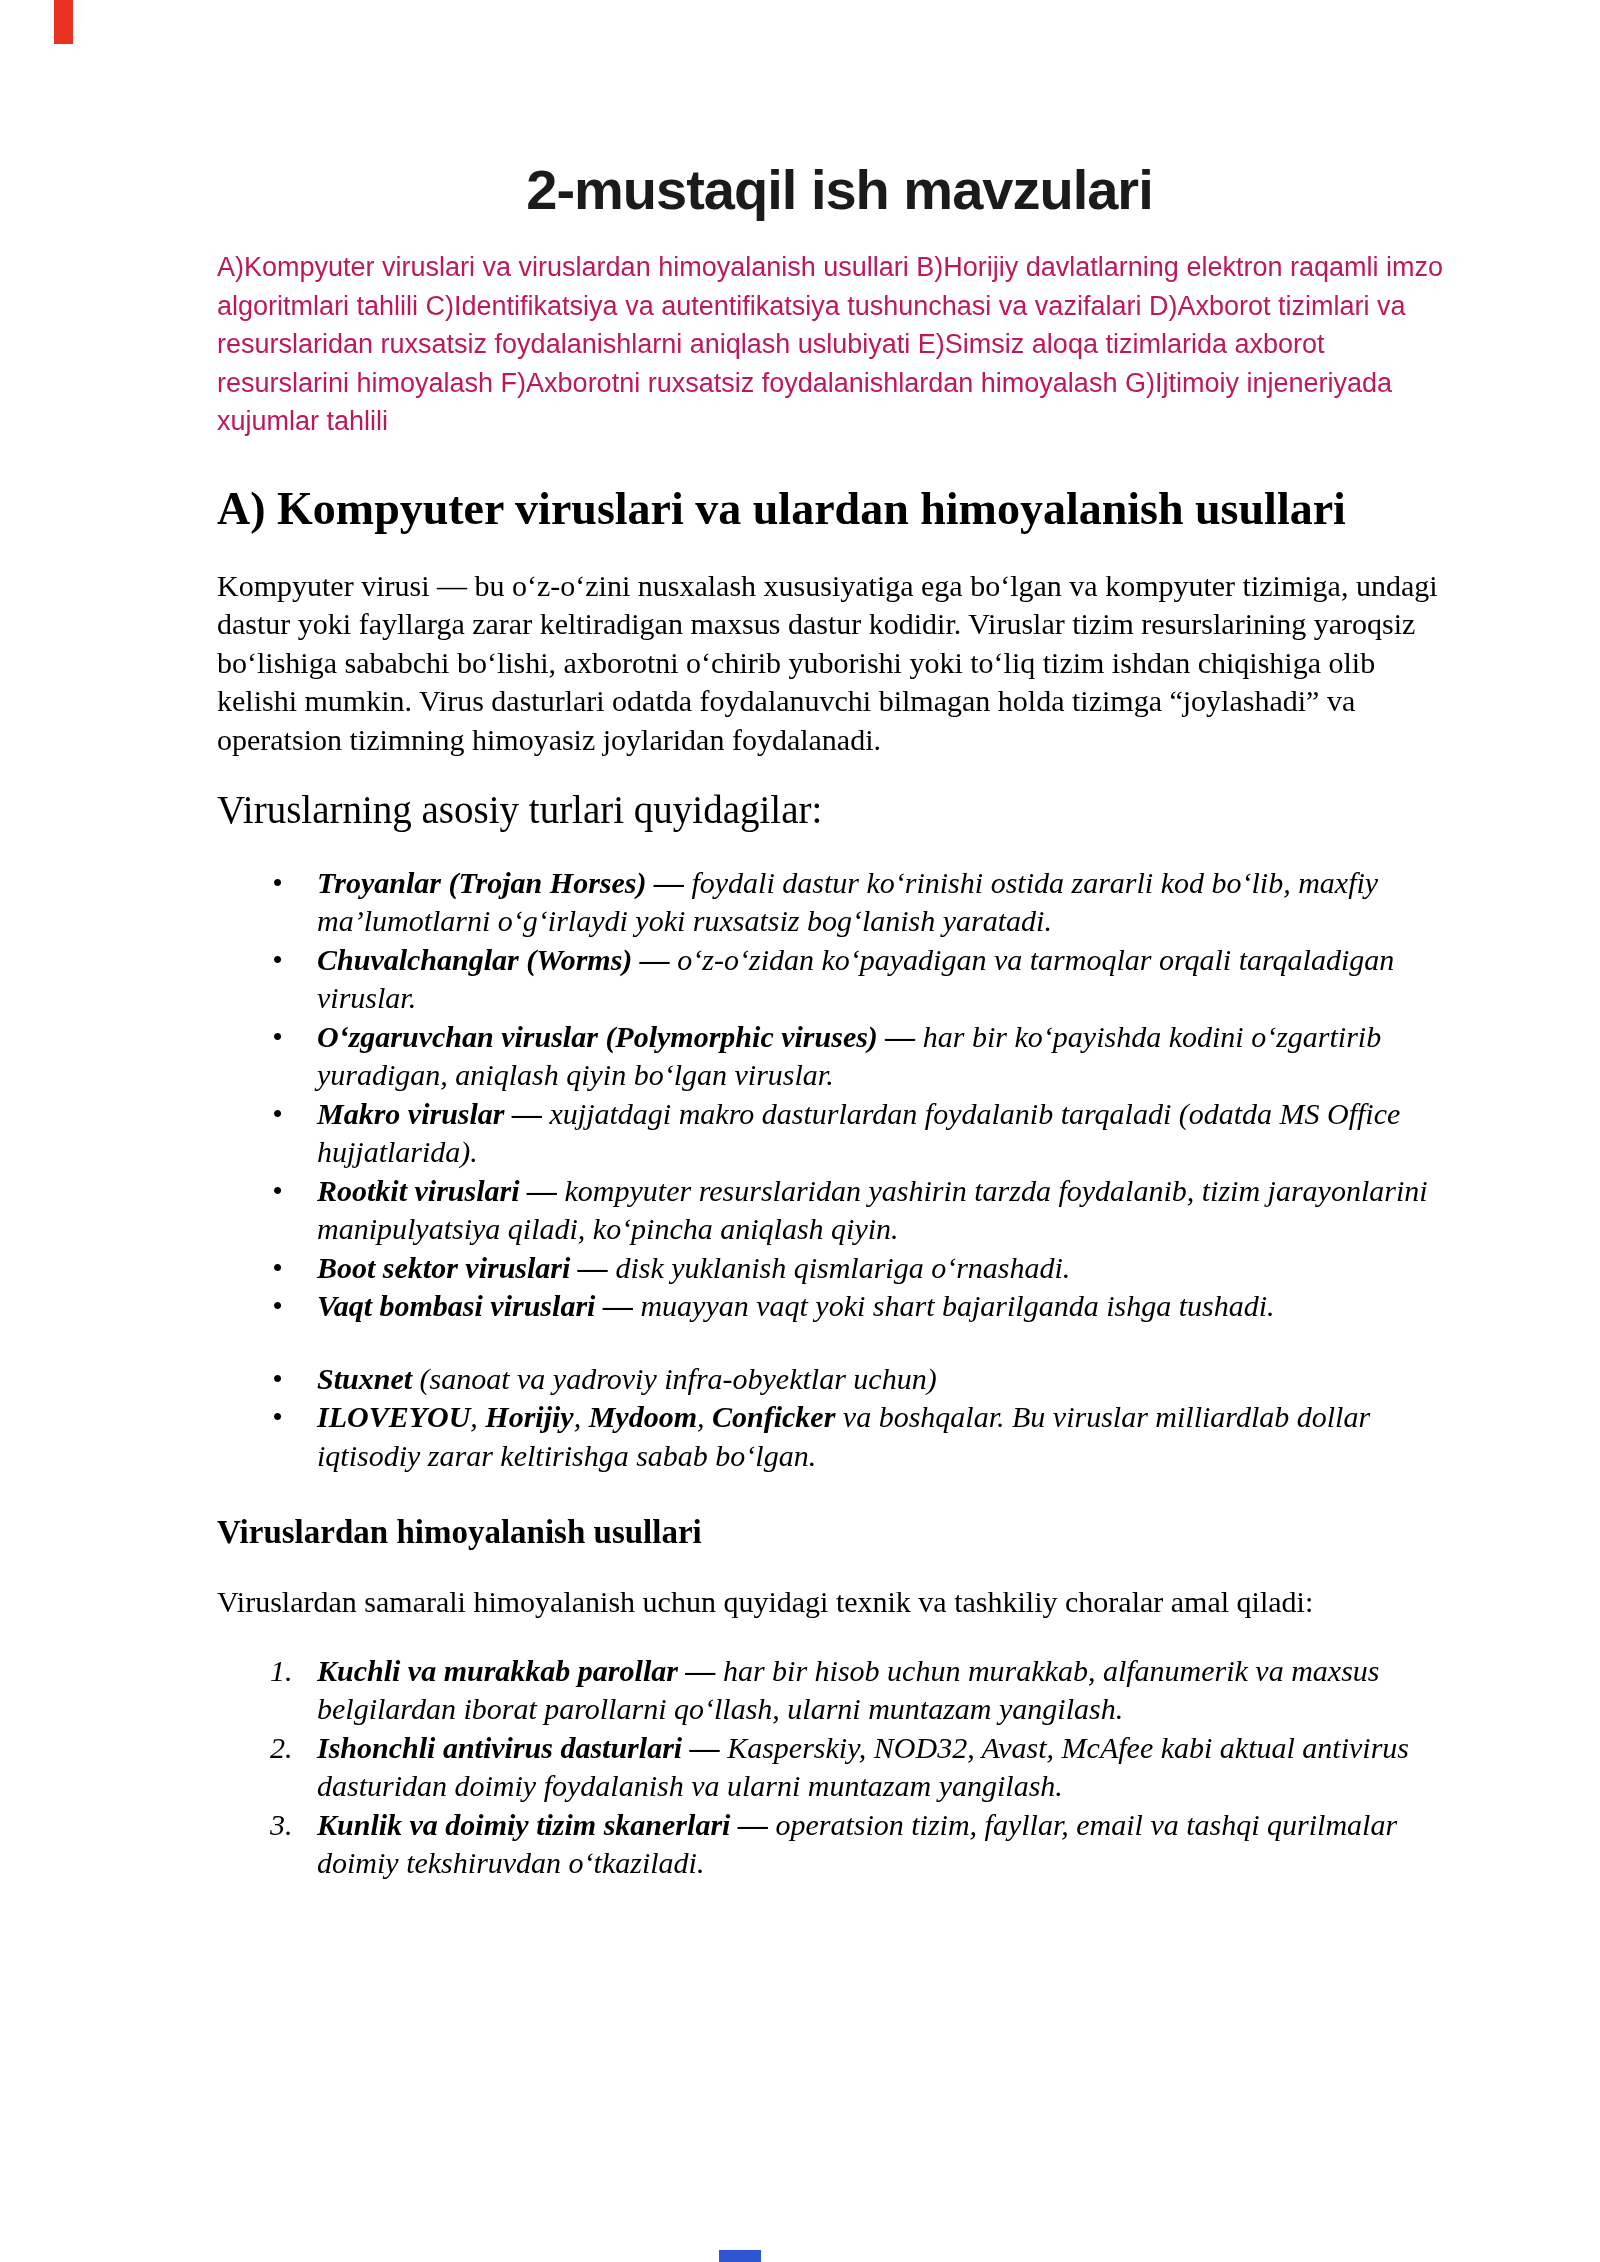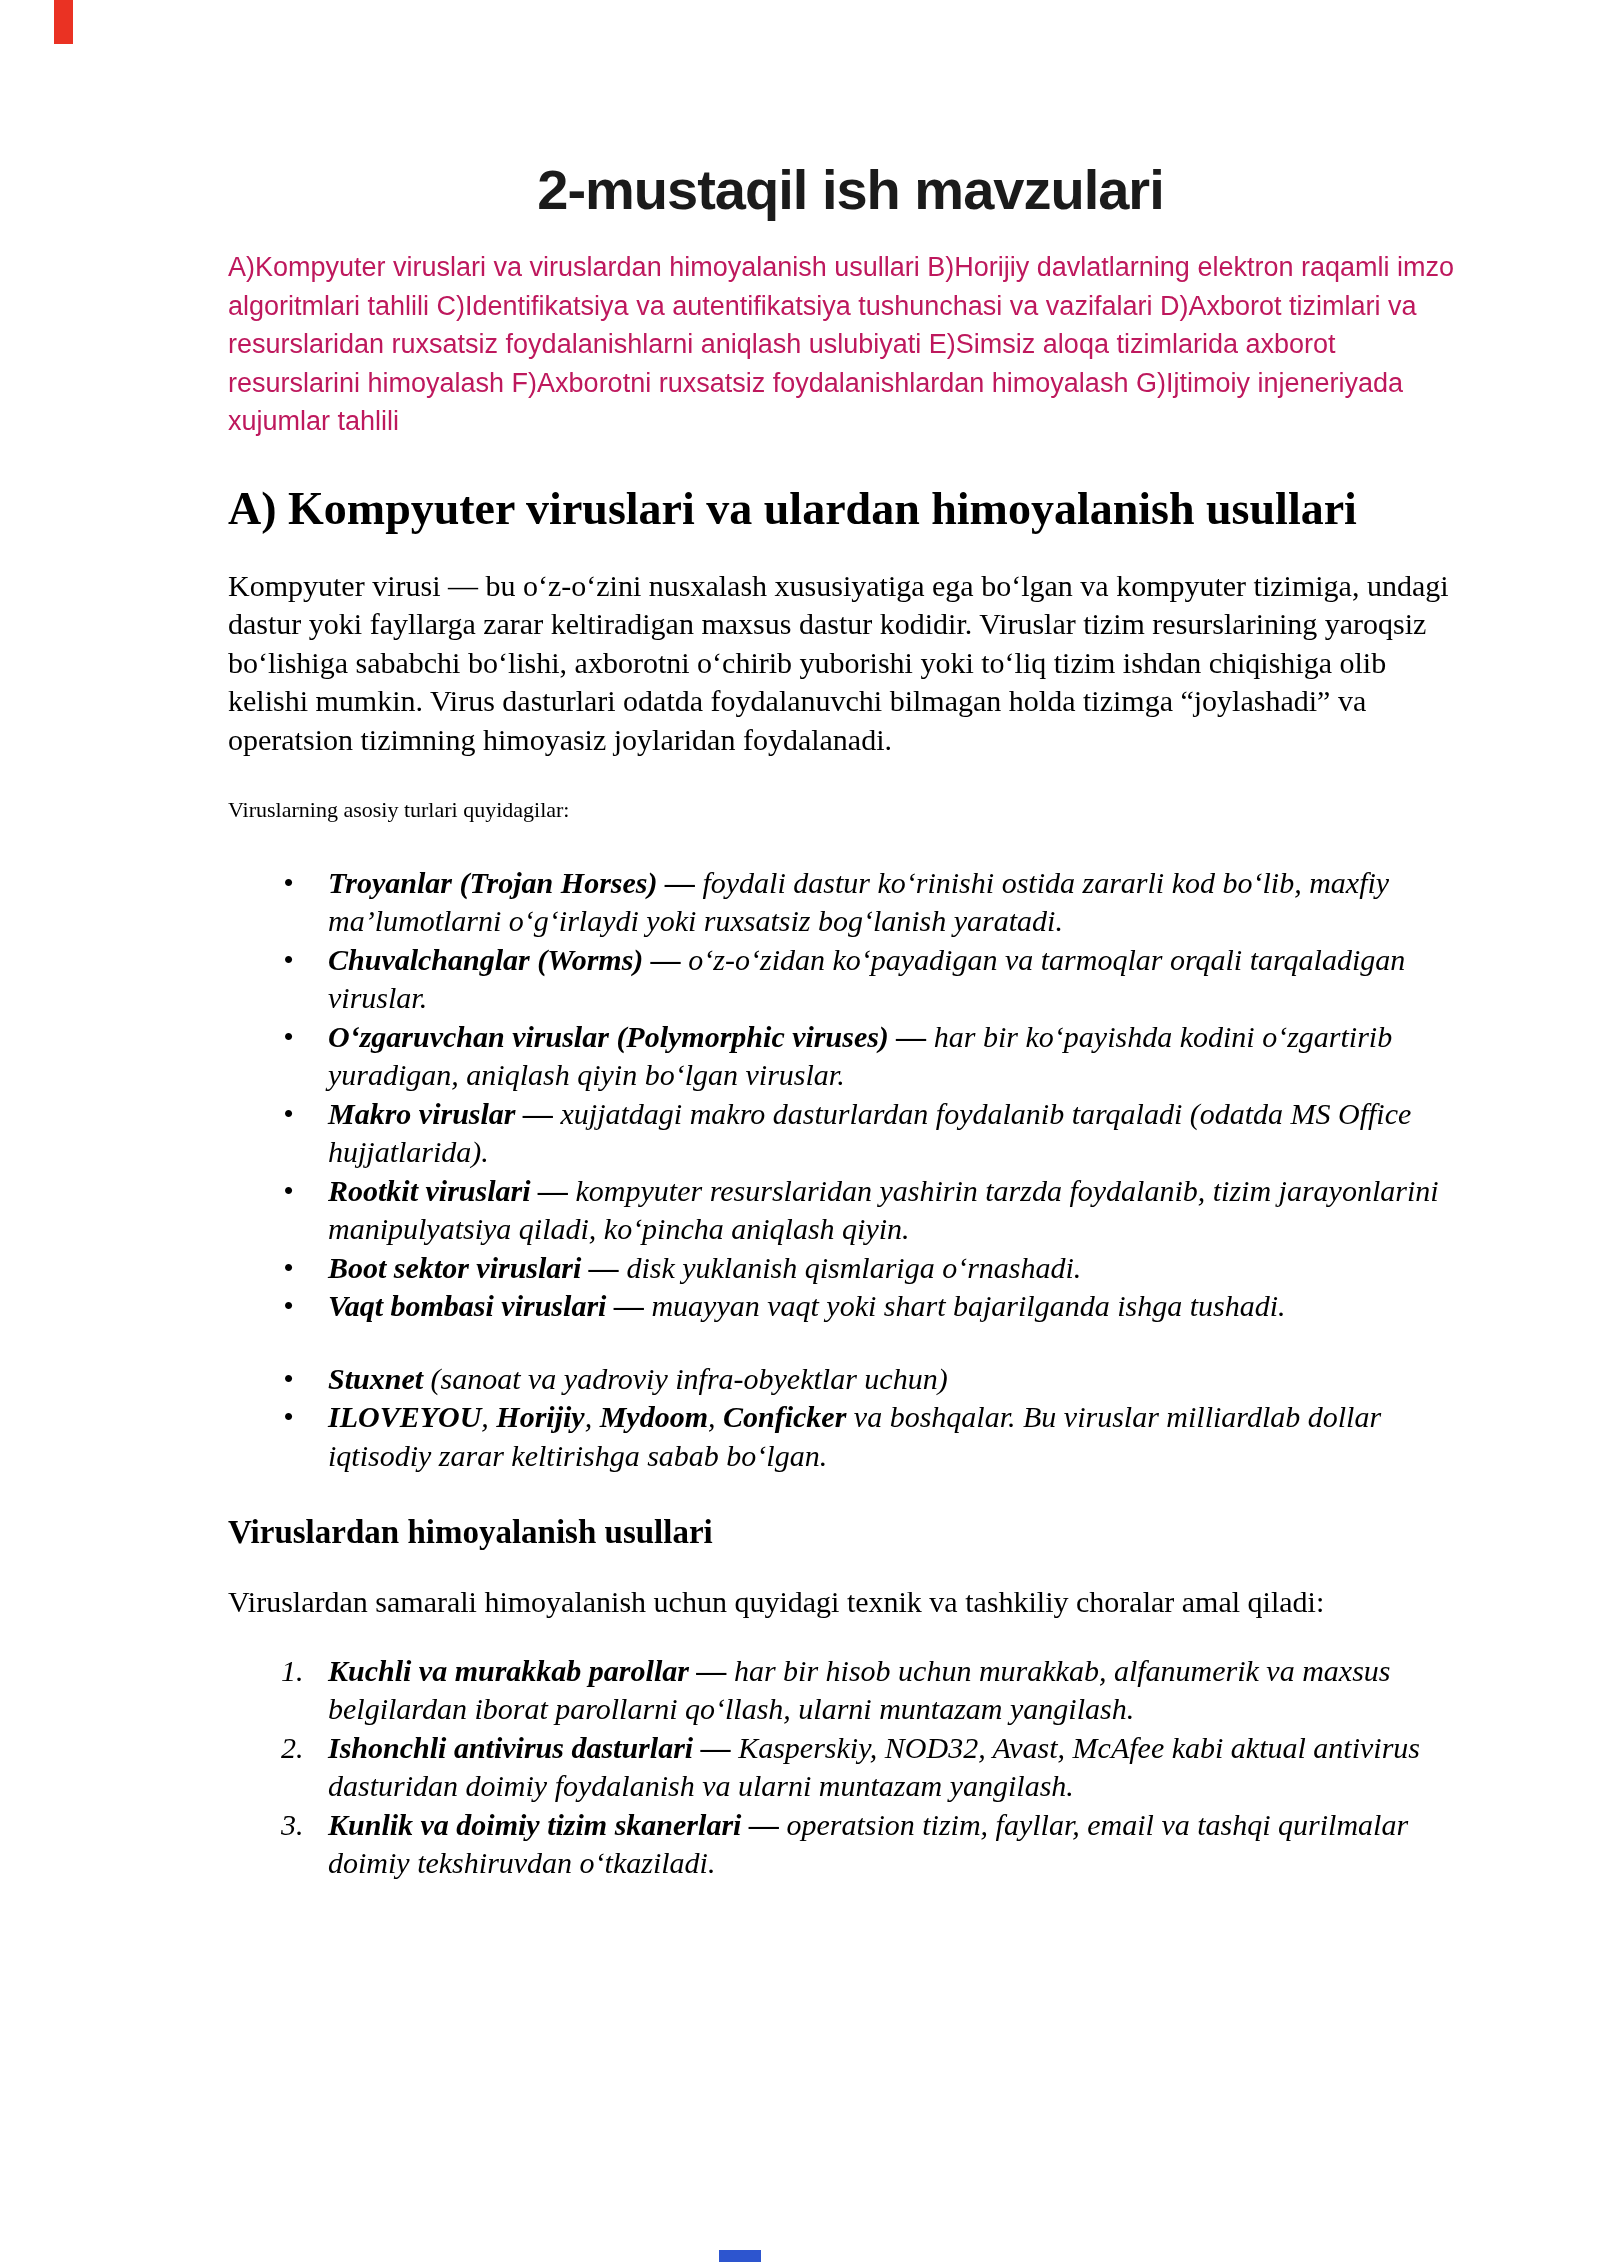--- a/index.html
+++ b/index.html
@@ -26,21 +26,21 @@
   .blue-frag {
     position: absolute;
     left: 719px;
     top: 2250px;
     width: 42px;
     height: 12px;
     background: #2d55cf;
   }
   .doc {
     position: absolute;
-    left: 228px;
+    left: 217px;
     top: 0;
     width: 1245px;
     padding-top: 158px;
   }
   h1.doc-title {
     font-family: "Liberation Sans", sans-serif;
     font-weight: 700;
     font-size: 56px;
     line-height: 64px;
     letter-spacing: -1px;
@@ -71,21 +71,21 @@
     line-height: 42px;
     color: #000;
     margin: 36px 0 0 0;
   }
   p.body-p {
     font-size: 30px;
     line-height: 38.5px;
     margin: 30px 0 0 0;
   }
   p.lead-p {
-    font-size: 22px;
+    font-size: 39px;
     line-height: 38.5px;
     margin: 32px 12px 0 0;
   }
   ul.doc-list, ol.doc-list {
     list-style: none;
     margin: 34px 0 0 0;
     padding: 0 0 0 53px;
     font-size: 30px;
     line-height: 38.5px;
   }

